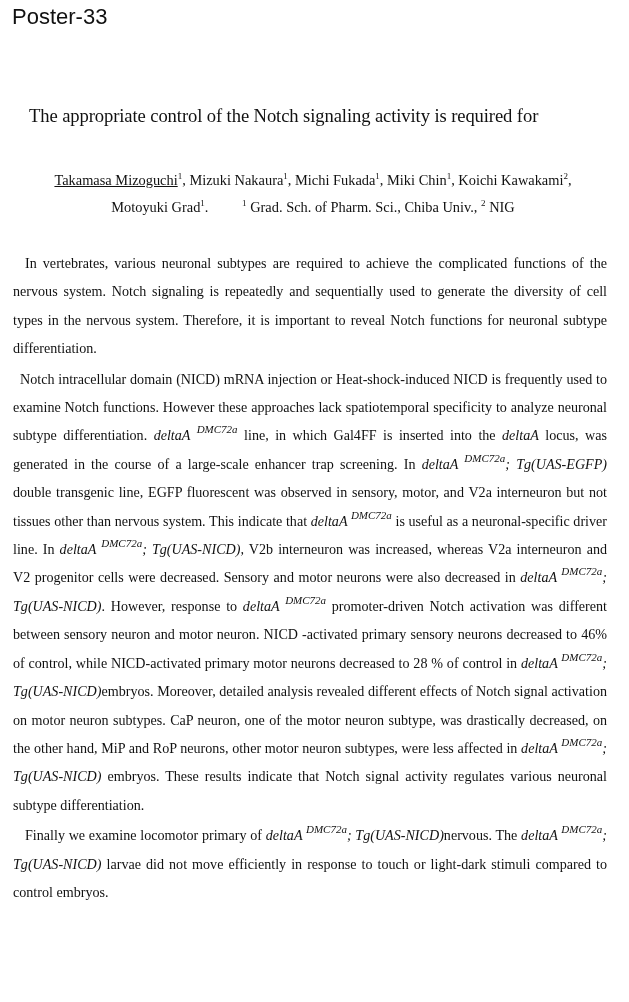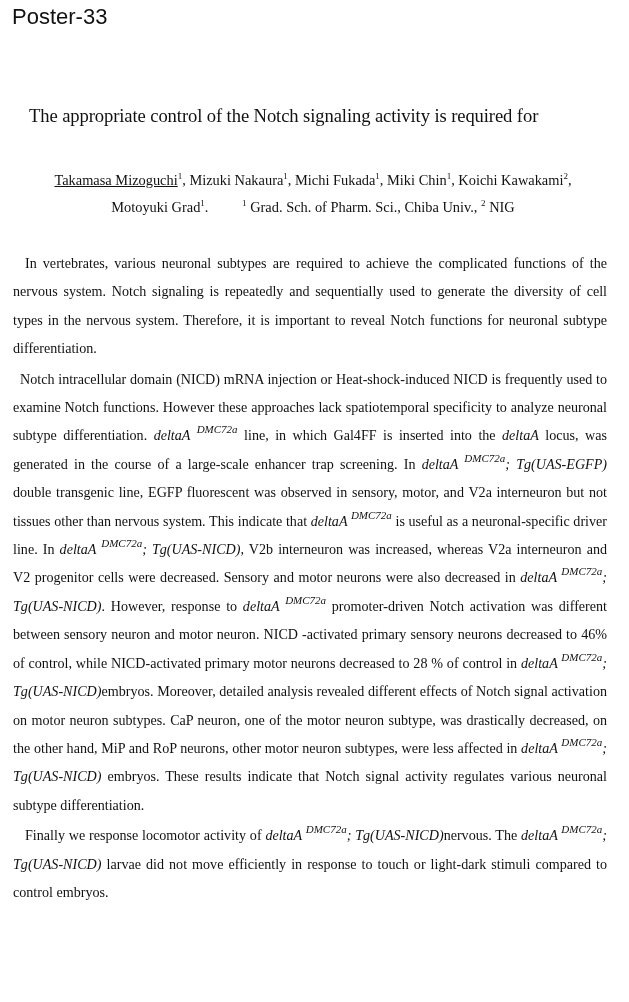--- a/index.html
+++ b/index.html
@@ -45,14 +45,14 @@
 </h1>
 
 <div class="authors">
   <span id="author-names"><span class="presenter">Takamasa Mizoguchi</span><sup>1</sup>, <span>Mizuki Nakaura</span><sup>1</sup>, <span>Michi Fukada</span><sup>1</sup>, <span>Miki Chin</span><sup>1</sup>, <span>Koichi Kawakami</span><sup>2</sup>,<br><span>Motoyuki Grad</span><sup>1</sup>.</span>
   <span class="affil" id="affil-list"><sup>1</sup><span> Grad. Sch. of Pharm. Sci., Chiba Univ., </span><sup>2</sup><span> NIG</span></span>
 </div>
 
 <div class="body" id="abstract-body">
     <p class="p-intro-3"><span>In vertebrates, various neuronal subtypes are required to achieve the complicated functions of the nervous system. Notch signaling is repeatedly and sequentially used to generate the diversity of cell types in the nervous system. Therefore, it is important to reveal Notch functions for neuronal subtype differentiation.</span></p>
     <p class="p-notch"><span>Notch intracellular domain (NICD) mRNA injection or Heat-shock-induced NICD is frequently used to examine Notch functions. However these approaches lack spatiotemporal specificity to analyze neuronal subtype differentiation. </span><i>deltaA </i><sup>DMC72a</sup><span>  line, in which Gal4FF is inserted into the </span><i>deltaA</i><span> locus, was generated in the course of a large-scale enhancer trap screening. In </span><i>deltaA </i><sup>DMC72a</sup><i>; Tg(UAS-EGFP)</i><span> double transgenic line, EGFP fluorescent was observed in sensory, motor, and V2a interneuron but not tissues other than nervous system. This indicate that </span><i>deltaA </i><sup>DMC72a</sup><span> is useful as a neuronal-specific driver line. In </span><i>deltaA </i><sup>DMC72a</sup><i>; Tg(UAS-NICD),</i><span> V2b interneuron was increased, whereas V2a interneuron and V2 progenitor cells were decreased. Sensory and motor neurons were also decreased in </span><i>deltaA </i><sup>DMC72a</sup><i>; Tg(UAS-NICD)</i><span>. However, response to </span><i>deltaA </i><sup>DMC72a</sup><span> promoter-driven Notch activation was different between sensory neuron and motor neuron. NICD -activated primary sensory neurons decreased to 46% of control, while NICD-activated primary motor neurons decreased to 28 % of control in </span><i>deltaA </i><sup>DMC72a</sup><i>; Tg(UAS-NICD)</i><span>embryos. Moreover, detailed analysis revealed different effects of Notch signal activation on motor neuron subtypes. CaP neuron, one of the motor neuron subtype, was drastically decreased, on the other hand, MiP and RoP neurons, other motor neuron subtypes, were less affected in </span><i>deltaA </i><sup>DMC72a</sup><i>; Tg(UAS-NICD)</i><span> embryos. These results indicate that Notch signal activity regulates various neuronal subtype differentiation.</span></p>
-    <p class="p-loco"><span>Finally we response locomotor activity of </span><i>deltaA </i><sup>DMC72a</sup><i>; Tg(UAS-NICD)</i><span>nervous. The </span><i>deltaA </i><sup>DMC72a</sup><i>; Tg(UAS-NICD)</i><span> larvae did not move efficiently in response to touch or light-dark stimuli compared to control embryos.</span></p>
+    <p class="p-loco"><span>Finally we examine locomotor primary of </span><i>deltaA </i><sup>DMC72a</sup><i>; Tg(UAS-NICD)</i><span>nervous. The </span><i>deltaA </i><sup>DMC72a</sup><i>; Tg(UAS-NICD)</i><span> larvae did not move efficiently in response to touch or light-dark stimuli compared to control embryos.</span></p>
   </div>
 
 </body></html>

